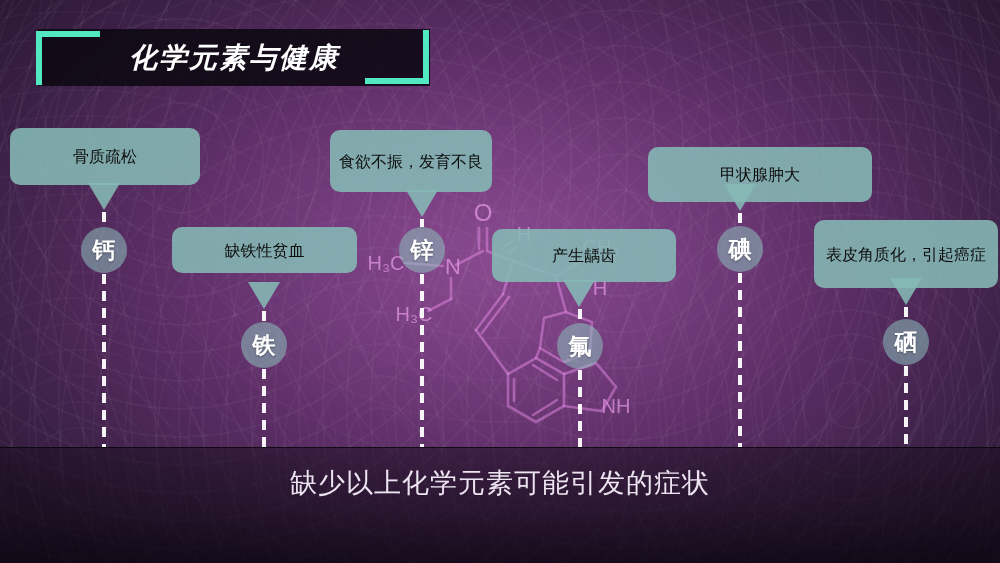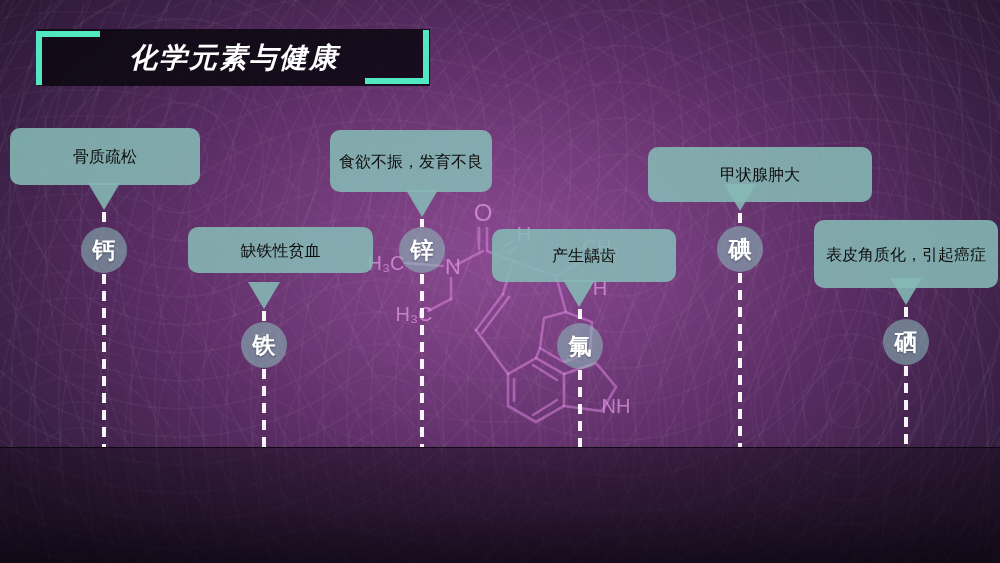--- a/index.html
+++ b/index.html
@@ -136,21 +136,21 @@
 
   <div>
     <div class="bubble" style="left:10px;top:128px;width:190px;height:57px;">骨质疏松</div>
     <div class="tail" style="left:88px;top:183px;"></div>
     <div class="dash" style="left:102px;top:212px;height:15px;"></div>
     <div class="el-circle" style="left:81px;top:227px;">钙</div>
     <div class="dash" style="left:102px;top:274px;height:173px;"></div>
   </div>
 
   <div>
-    <div class="bubble" style="left:188px;top:227px;width:185px;height:46px;">缺铁性贫血</div>
+    <div class="bubble" style="left:172px;top:227px;width:185px;height:46px;">缺铁性贫血</div>
     <div class="tail" style="left:248px;top:282px;"></div>
     <div class="dash" style="left:262px;top:311px;height:11px;"></div>
     <div class="el-circle" style="left:241px;top:322px;">铁</div>
     <div class="dash" style="left:262px;top:369px;height:78px;"></div>
   </div>
 
   <div>
     <div class="bubble" style="left:330px;top:130px;width:162px;height:62px;">食欲不振，发育不良</div>
     <div class="tail" style="left:406px;top:190px;"></div>
     <div class="dash" style="left:420px;top:219px;height:8px;"></div>
@@ -175,14 +175,15 @@
   </div>
 
   <div>
     <div class="bubble" style="left:814px;top:220px;width:184px;height:68px;">表皮角质化，引起癌症</div>
     <div class="tail" style="left:890px;top:278px;"></div>
     <div class="dash" style="left:904px;top:307px;height:12px;"></div>
     <div class="el-circle" style="left:883px;top:319px;">硒</div>
     <div class="dash" style="left:904px;top:366px;height:81px;"></div>
   </div>
 
+  <div class="footer-text">缺少以上化学元素可能引发的症状</div>
 
 </div>
 
 </body></html>

